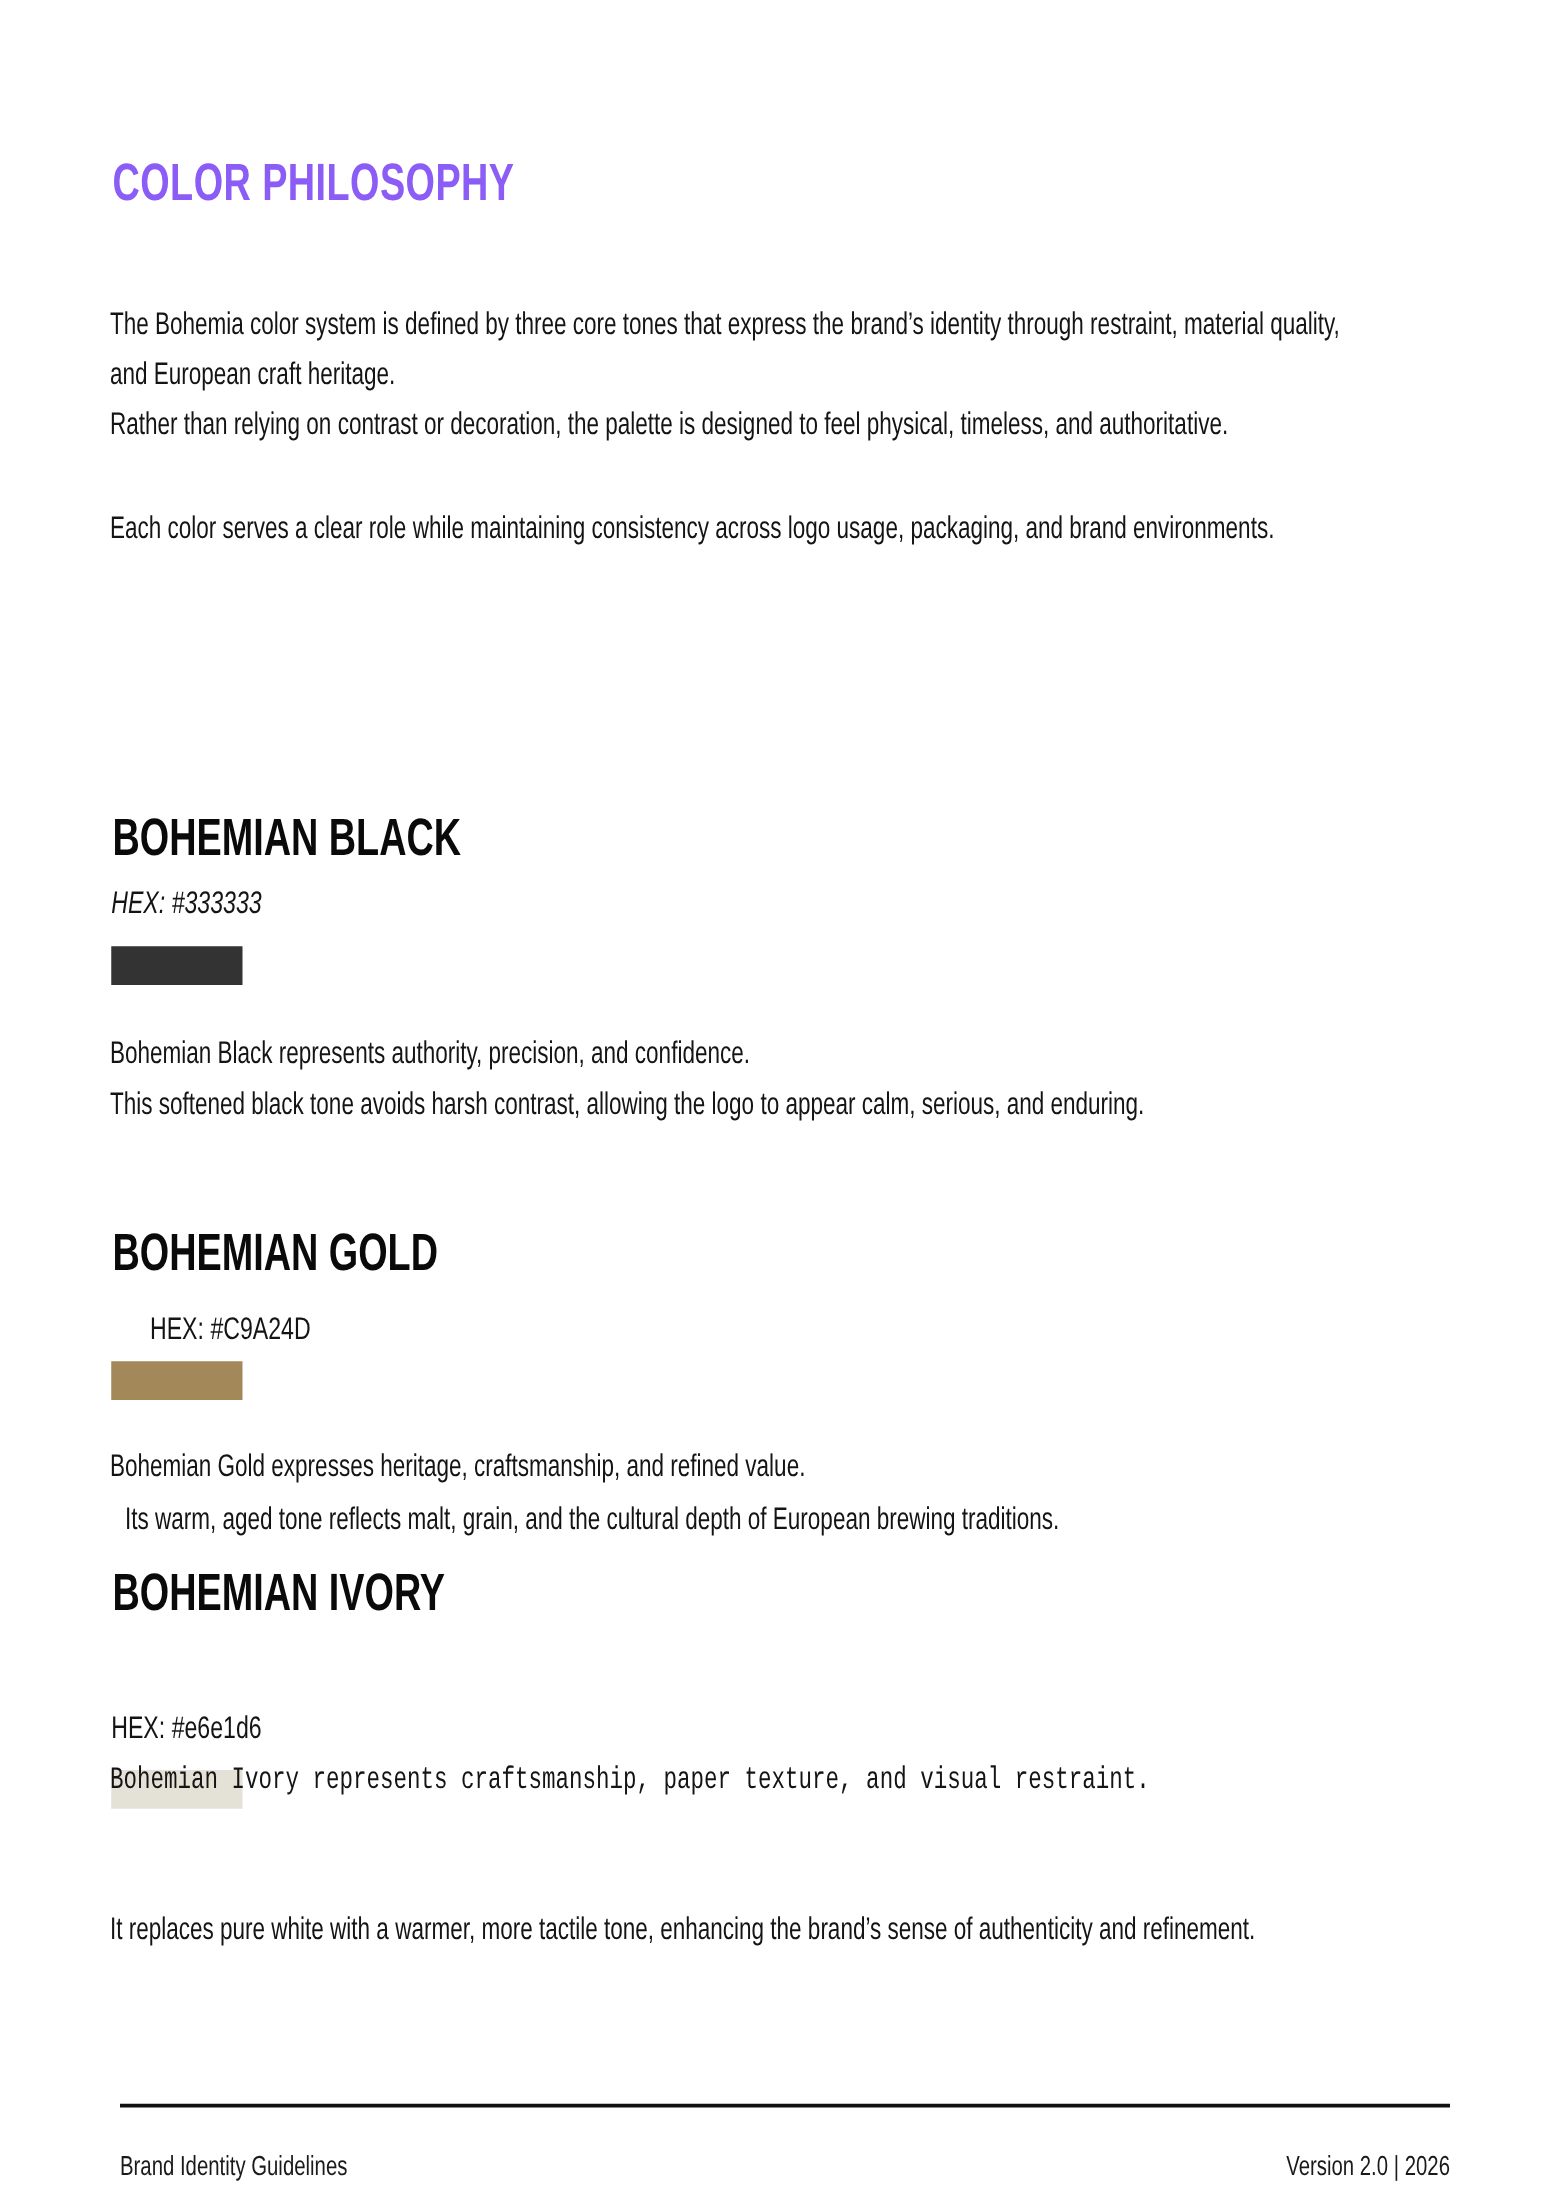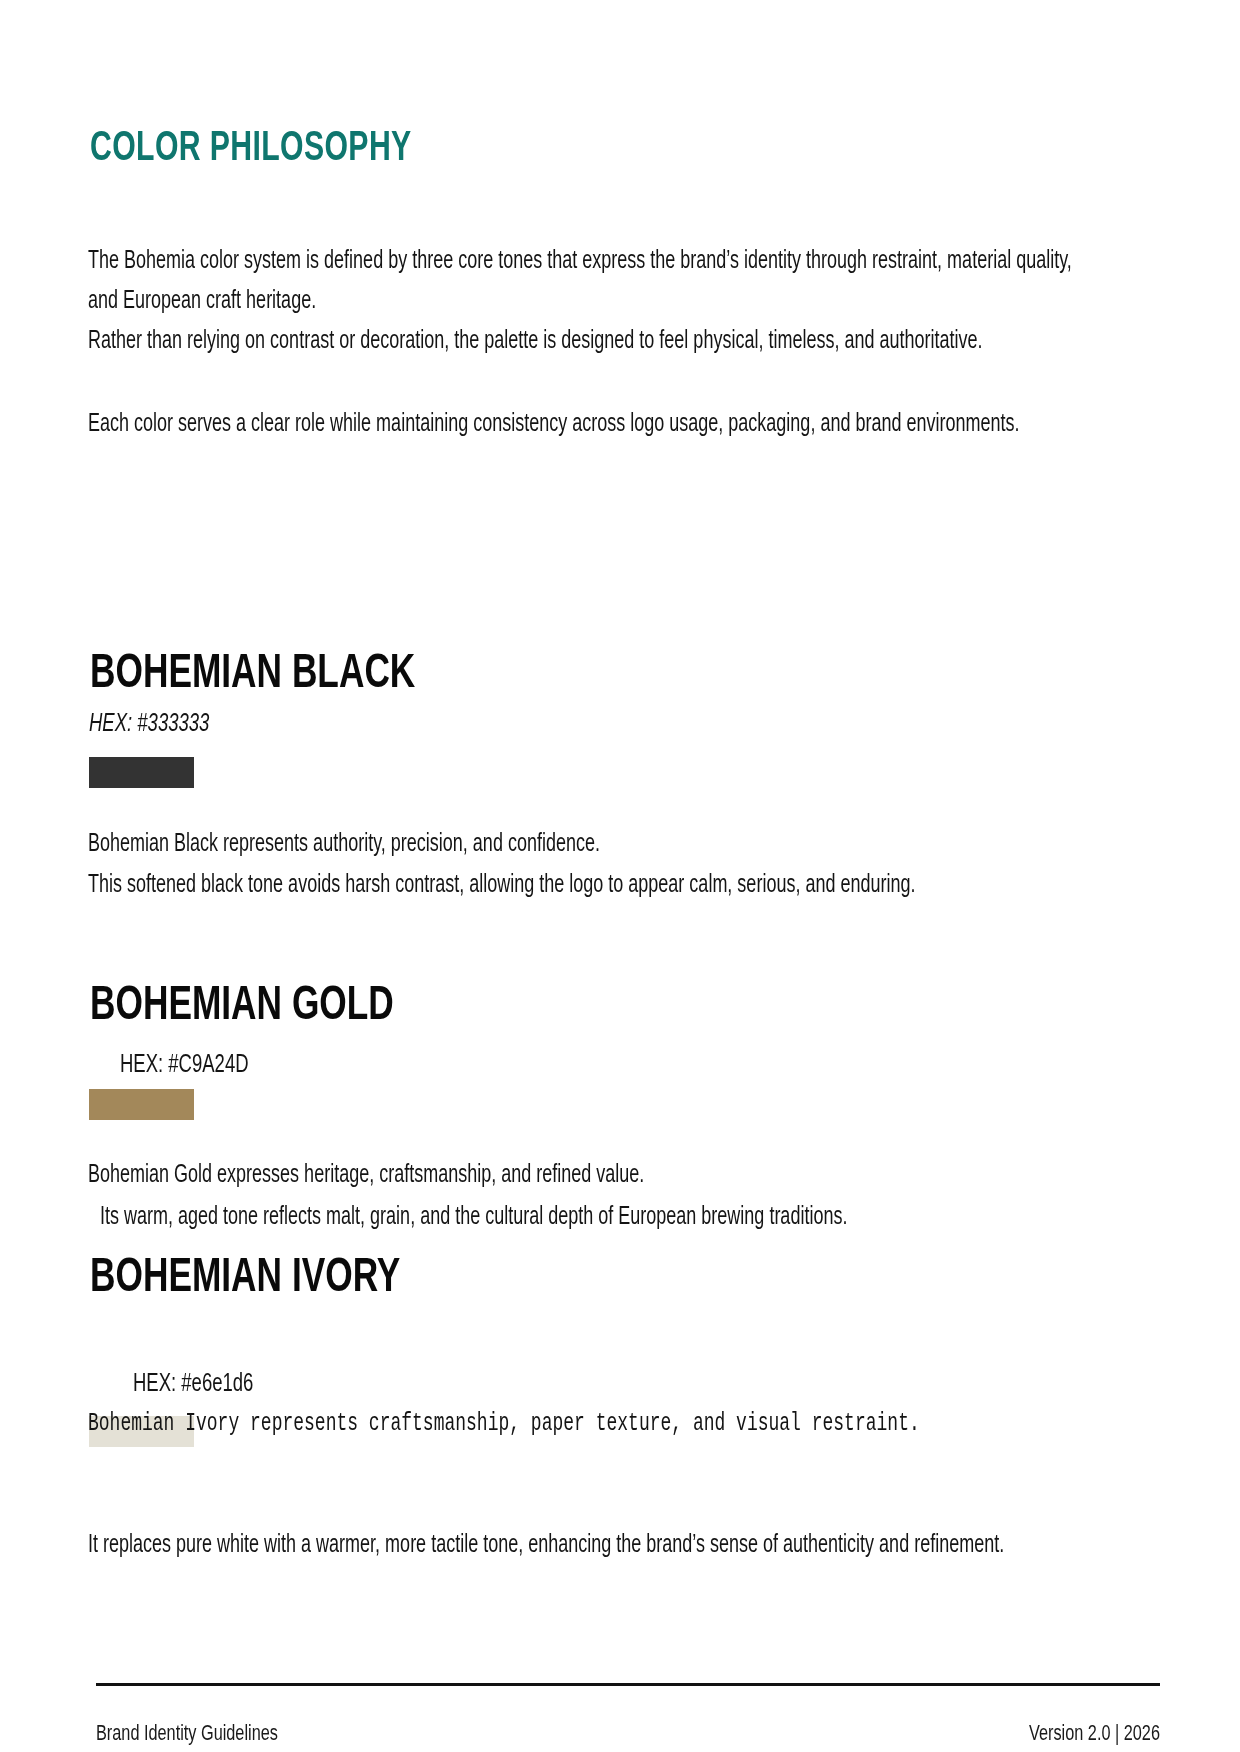--- a/index.html
+++ b/index.html
@@ -21,33 +21,33 @@
     transform: scaleX(0.74);
     transform-origin: left center;
   }
   .h-title {
     left: 90px;
     top: 124px;
     font-size: 42px;
     font-weight: bold;
     line-height: 44px;
     letter-spacing: 0.5px;
-    color: #0f766e;
+    color: #8b5cf6;
   }
   .h-title .cond { transform: scaleX(0.72); }
   .body-line {
     left: 88px;
     font-size: 25px;
     line-height: 30px;
     color: #141414;
   }
   .body-line .cond { transform: scaleX(0.72); }
   .sec-heading {
     left: 90px;
-    font-size: 49px;
+    font-size: 42px;
     font-weight: bold;
     line-height: 44px;
     color: #0a0a0a;
   }
   .sec-heading .cond { transform: scaleX(0.72); }
   .hex {
     left: 89px;
     font-size: 25px;
     line-height: 30px;
     color: #141414;
@@ -128,21 +128,21 @@
   </div>
   <div class="abs body-line" style="top:1200px;margin-left:12px;">
     <span class="cond">Its warm, aged tone reflects malt, grain, and the cultural depth of European brewing traditions.</span>
   </div>
 </section>
 
 <section>
   <div class="abs sec-heading" style="top:1252px;">
     <span class="cond">BOHEMIAN IVORY</span>
   </div>
-  <div class="abs hex" style="top:1367px;margin-left:44px;">
+  <div class="abs hex" style="top:1367px;">
     <span class="cond">HEX: #e6e1d6</span>
   </div>
   <div class="swatch" style="top:1416px; background:#E4E1D6;"></div>
   <div class="abs body-line" style="top:1409px;font-family:Liberation Mono, monospace;">
     <span class="cond">Bohemian Ivory represents craftsmanship, paper texture, and visual restraint.</span>
   </div>
   <div class="abs body-line" style="top:1528px;">
     <span class="cond">It replaces pure white with a warmer, more tactile tone, enhancing the brand’s sense of authenticity and refinement.</span>
   </div>
 </section>

